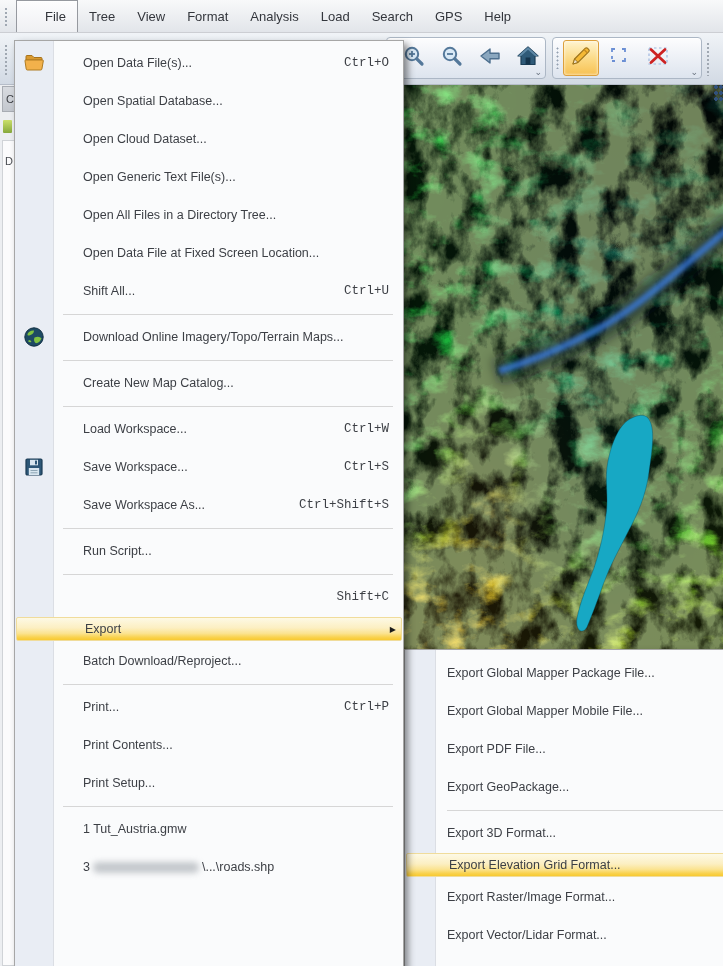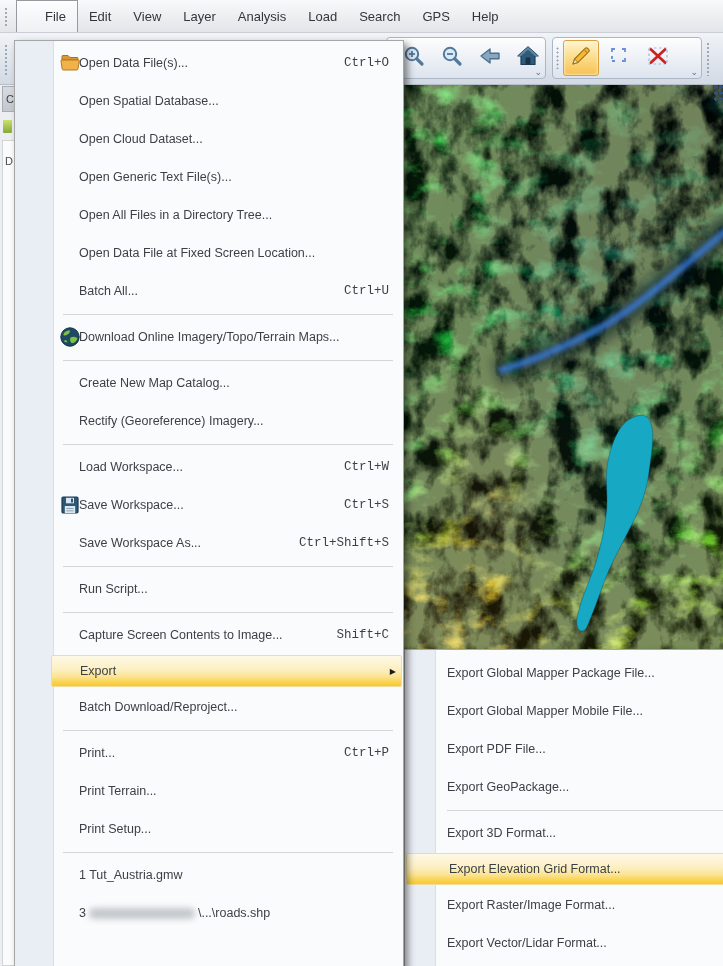--- a/index.html
+++ b/index.html
@@ -68,45 +68,45 @@
 
   
   .menu-panel{position:absolute;border:1px solid #a6a6a6;box-shadow:4px 4px 7px rgba(0,0,0,.45);
     box-sizing:border-box;color:#3c3f45;font-size:12.5px;}
   #file-menu{left:14px;top:40px;width:390px;height:940px;padding-top:3px;z-index:10;
     background:linear-gradient(90deg,#e9edf4 0,#e9edf4 38px,#dbdee4 38px,#dbdee4 39px,#fafbfc 39px);}
   #export-submenu{left:404px;top:649px;width:330px;height:330px;padding-top:4px;z-index:9;
     background:linear-gradient(90deg,#e9edf4 0,#e9edf4 30px,#dbdee4 30px,#dbdee4 31px,#fafbfc 31px);}
 
   .menu-row{position:relative;height:38px;display:flex;align-items:center;padding-right:8px;cursor:default;}
-  #file-menu .menu-row{padding-left:28px;margin-left:36px;}
+  #file-menu .menu-row{padding-left:68px;}
   #export-submenu .menu-row{padding-left:42px;}
   .menu-row .lbl{white-space:pre;}
   .shortcut{margin-left:auto;padding-right:6px;font-family:Liberation Mono, monospace;}
   .arrow{position:absolute;right:5px;top:50%;transform:translateY(-50%);font-size:8px;color:#1b1b1b;}
   .menu-sep{height:8px;position:relative;}
   #file-menu .menu-sep::after{content:"";position:absolute;left:48px;right:10px;top:4px;border-top:1px solid #d6d6d6;}
   #export-submenu .menu-sep::after{content:"";position:absolute;left:42px;right:10px;top:4px;border-top:1px solid #d6d6d6;}
-  .menu-row.hl{height:32px;margin:1px 1px;border:1px solid #f0dc9b;border-radius:2px;box-sizing:border-box;
+  .menu-row.hl{height:24px;margin:1px 1px;border:1px solid #f0dc9b;border-radius:2px;box-sizing:border-box;
     background:linear-gradient(#fdf9e5 0%,#fcefc2 45%,#fbe390 70%,#f9d24e 88%,#f8c930 100%);}
   .gutter-icon{position:absolute;left:8px;top:50%;transform:translateY(-50%);width:22px;height:22px;}
   .gutter-icon svg{display:block;}
   .redacted{display:inline-block;width:106px;height:11px;margin:0 3px;border-radius:5px;
     background:#979da4;filter:blur(3px);opacity:.55;}
 </style>
 </head>
 <body>
 
 <div id="app">
 
   <div class="menubar">
       <div class="mb-item active">File</div>
-      <div class="mb-item">Edit</div>
+      <div class="mb-item">Tree</div>
       <div class="mb-item">View</div>
-      <div class="mb-item">Layer</div>
+      <div class="mb-item">Format</div>
       <div class="mb-item">Analysis</div>
       <div class="mb-item">Load</div>
       <div class="mb-item">Search</div>
       <div class="mb-item">GPS</div>
       <div class="mb-item">Help</div>
     </div>
   <div class="grip" id="grip-menubar"></div>
   <div class="grip" id="grip-toolbar"></div>
 
   <div class="toolbar">
@@ -228,39 +228,36 @@
       <div class="menu-row">
         <span class="lbl">Open Generic Text File(s)...</span>
       </div>
       <div class="menu-row">
         <span class="lbl">Open All Files in a Directory Tree...</span>
       </div>
       <div class="menu-row">
         <span class="lbl">Open Data File at Fixed Screen Location...</span>
       </div>
       <div class="menu-row">
-        <span class="lbl">Batch All...</span>
+        <span class="lbl">Shift All...</span>
         <span class="shortcut">Ctrl+U</span>
       </div>
       <div class="menu-sep"></div>
       <div class="menu-row">
         <span class="gutter-icon">
           <svg width="22" height="22" viewBox="0 0 22 22">
             <circle cx="11" cy="11" r="9.2" fill="#1d4a63" stroke="#102e41" stroke-width="1"></circle>
             <path d="M4.5 8 q2-4 6.5-3.5 q0 3-3.5 4.5 q-3.5 1.5-3-1z M11.5 11.5 q4.5-2 7 .8 q-1.5 4.5-5.5 5 q-3-2-1.5-5.8z M6 14 q2 0 2.5 2 q-2 .5-3.5-.8z" fill="#7fc241"></path>
           </svg>
         </span>
         <span class="lbl">Download Online Imagery/Topo/Terrain Maps...</span>
       </div>
       <div class="menu-sep"></div>
       <div class="menu-row">
         <span class="lbl">Create New Map Catalog...</span>
-      </div>
-      <div class="menu-row">
-        <span class="lbl">Rectify (Georeference) Imagery...</span>
       </div>
       <div class="menu-sep"></div>
       <div class="menu-row">
         <span class="lbl">Load Workspace...</span>
         <span class="shortcut">Ctrl+W</span>
       </div>
       <div class="menu-row">
         <span class="gutter-icon">
           <svg width="22" height="22" viewBox="0 0 22 22">
             <rect x="3" y="3" width="16" height="16" rx="1.2" fill="#2d5777" stroke="#1b3b54" stroke-width="1.2"></rect>
@@ -277,37 +274,36 @@
       <div class="menu-row">
         <span class="lbl">Save Workspace As...</span>
         <span class="shortcut">Ctrl+Shift+S</span>
       </div>
       <div class="menu-sep"></div>
       <div class="menu-row">
         <span class="lbl">Run Script...</span>
       </div>
       <div class="menu-sep"></div>
       <div class="menu-row">
-        <span class="lbl">Capture Screen Contents to Image...</span>
         <span class="shortcut">Shift+C</span>
       </div>
       <div class="menu-row hl">
         <span class="lbl">Export</span>
         <span class="arrow">▶</span>
       </div>
       <div class="menu-row">
         <span class="lbl">Batch Download/Reproject...</span>
       </div>
       <div class="menu-sep"></div>
       <div class="menu-row">
         <span class="lbl">Print...</span>
         <span class="shortcut">Ctrl+P</span>
       </div>
       <div class="menu-row">
-        <span class="lbl">Print Terrain...</span>
+        <span class="lbl">Print Contents...</span>
       </div>
       <div class="menu-row">
         <span class="lbl">Print Setup...</span>
       </div>
       <div class="menu-sep"></div>
       <div class="menu-row">
         <span class="lbl">1 Tut_Austria.gmw</span>
       </div>
       <div class="menu-row">
         <span class="lbl">3</span>

